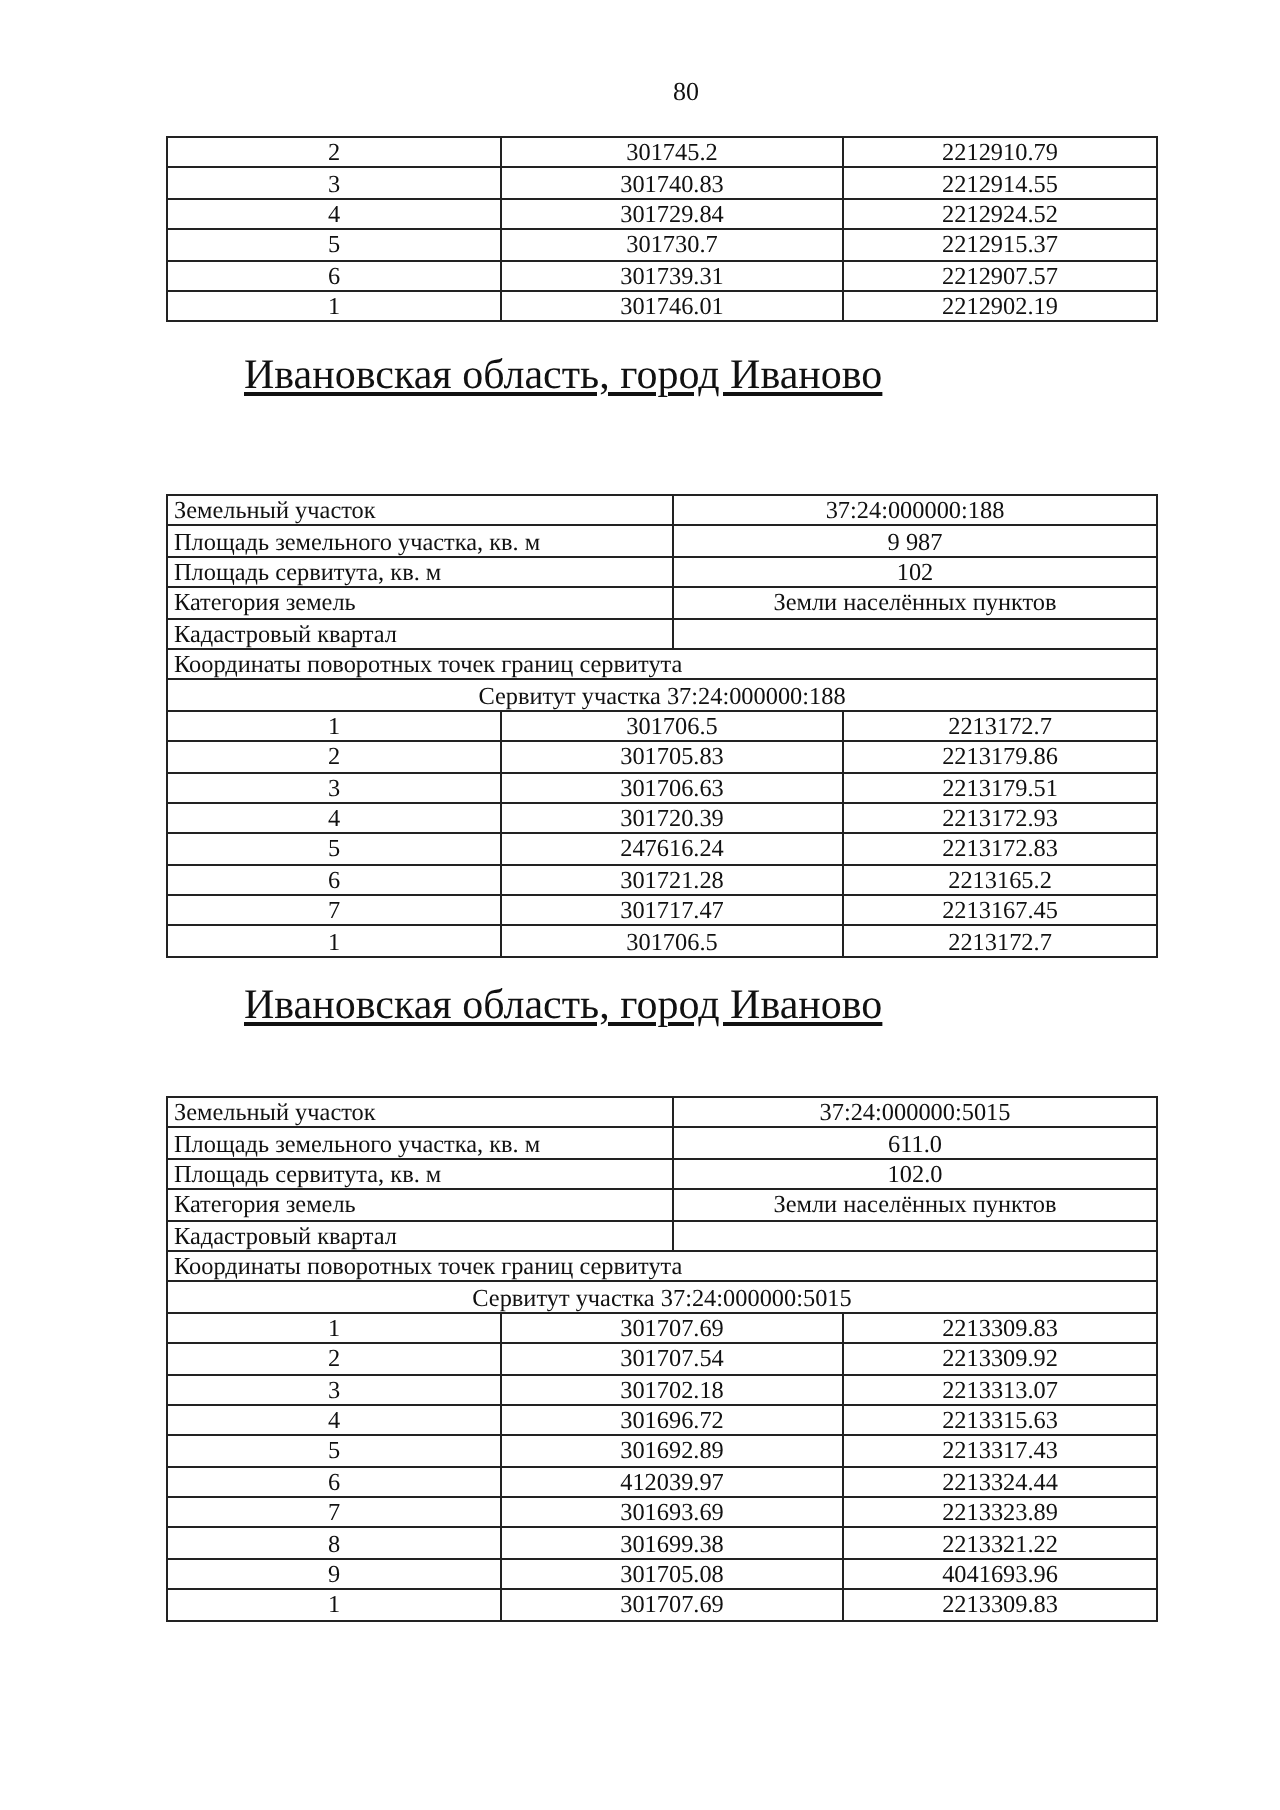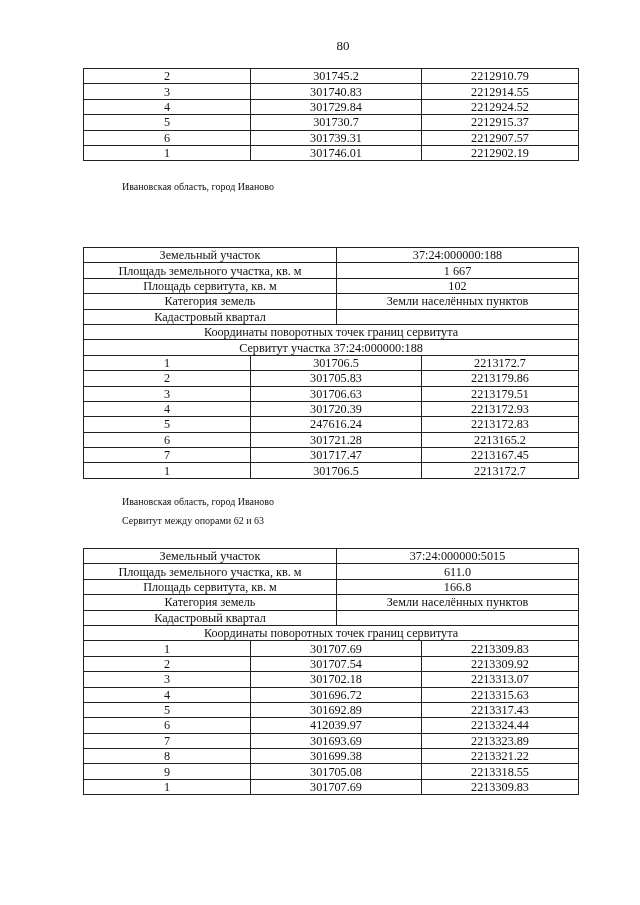--- a/index.html
+++ b/index.html
@@ -2,22 +2,22 @@
 <html><head>
 <meta charset="utf-8">
 <style>
   html, body { margin: 0; padding: 0; background: #ffffff; }
   body { width: 640px; height: 905px; position: relative; overflow: hidden;
          font-family: "Liberation Serif", "DejaVu Serif", serif; color: #111; }
   .page-number { position: absolute; top: 38px; left: 0; width: 686px; text-align: center; font-size: 13px; }
   table { position: absolute; left: 83px; width: 495px; border-collapse: collapse; table-layout: fixed; font-size: 12.2px; }
   td { border: 1px solid #222; height: 14.4px; padding: 0 3px; line-height: 14px; white-space: nowrap; overflow: hidden; }
   td.c { text-align: center; }
-  td.l { text-align: center; }
-  .heading { position: absolute; left: 122px; font-size: 10px; line-height: 18.5px; }
+  td.l { text-align: left; }
+  .heading { position: absolute; left: 122px; font-size: 21px; line-height: 18.5px; text-decoration: underline; }
   .heading div { white-space: nowrap; }
   #t1 { top: 68px; }
   #h2 { top: 178px; }
   #t2 { top: 247px; }
   #h3 { top: 493px; }
   #t3 { top: 548px; }
 </style>
 </head>
 <body>
 
@@ -74,21 +74,21 @@
       <col style="width:85px">
       <col style="width:157px">
     </colgroup>
   <tbody>
       <tr>
         <td class="l" colspan="2">Земельный участок</td>
         <td class="c" colspan="2">37:24:000000:188</td>
       </tr>
       <tr>
         <td class="l" colspan="2">Площадь земельного участка, кв. м</td>
-        <td class="c" colspan="2">1 667</td>
+        <td class="c" colspan="2">9 987</td>
       </tr>
       <tr>
         <td class="l" colspan="2">Площадь сервитута, кв. м</td>
         <td class="c" colspan="2">102</td>
       </tr>
       <tr>
         <td class="l" colspan="2">Категория земель</td>
         <td class="c" colspan="2">Земли населённых пунктов</td>
       </tr>
       <tr>
@@ -139,53 +139,55 @@
       <tr>
         <td class="c">1</td>
         <td class="c" colspan="2">301706.5</td>
         <td class="c">2213172.7</td>
       </tr>
     </tbody>
 </table>
 
 <div class="heading" id="h3">
   <div>Ивановская область, город Иваново</div>
-  <div>Сервитут между опорами 62 и 63</div>
 </div>
 
 <table id="t3">
   <colgroup>
       <col style="width:167px">
       <col style="width:86px">
       <col style="width:85px">
       <col style="width:157px">
     </colgroup>
   <tbody>
       <tr>
         <td class="l" colspan="2">Земельный участок</td>
         <td class="c" colspan="2">37:24:000000:5015</td>
       </tr>
       <tr>
         <td class="l" colspan="2">Площадь земельного участка, кв. м</td>
         <td class="c" colspan="2">611.0</td>
       </tr>
       <tr>
         <td class="l" colspan="2">Площадь сервитута, кв. м</td>
-        <td class="c" colspan="2">166.8</td>
+        <td class="c" colspan="2">102.0</td>
       </tr>
       <tr>
         <td class="l" colspan="2">Категория земель</td>
         <td class="c" colspan="2">Земли населённых пунктов</td>
       </tr>
       <tr>
         <td class="l" colspan="2">Кадастровый квартал</td>
         <td class="c" colspan="2"></td>
       </tr>
       <tr>
         <td class="l" colspan="4">Координаты поворотных точек границ сервитута</td>
+      </tr>
+      <tr>
+        <td class="c" colspan="4">Сервитут участка 37:24:000000:5015</td>
       </tr>
       <tr>
         <td class="c">1</td>
         <td class="c" colspan="2">301707.69</td>
         <td class="c">2213309.83</td>
       </tr>
       <tr>
         <td class="c">2</td>
         <td class="c" colspan="2">301707.54</td>
         <td class="c">2213309.92</td>
@@ -216,21 +218,21 @@
         <td class="c">2213323.89</td>
       </tr>
       <tr>
         <td class="c">8</td>
         <td class="c" colspan="2">301699.38</td>
         <td class="c">2213321.22</td>
       </tr>
       <tr>
         <td class="c">9</td>
         <td class="c" colspan="2">301705.08</td>
-        <td class="c">2213318.55</td>
+        <td class="c">4041693.96</td>
       </tr>
       <tr>
         <td class="c">1</td>
         <td class="c" colspan="2">301707.69</td>
         <td class="c">2213309.83</td>
       </tr>
     </tbody>
 </table>
 
 </body></html>

